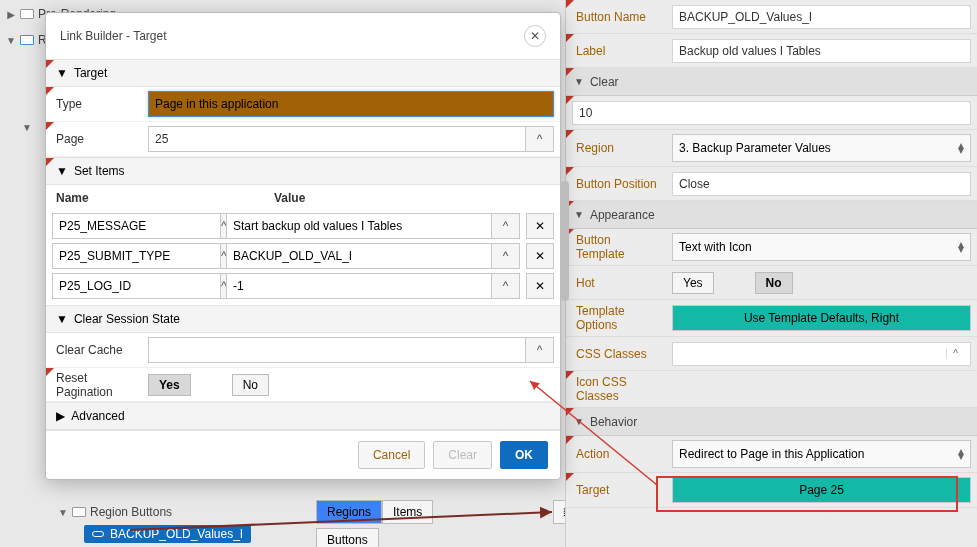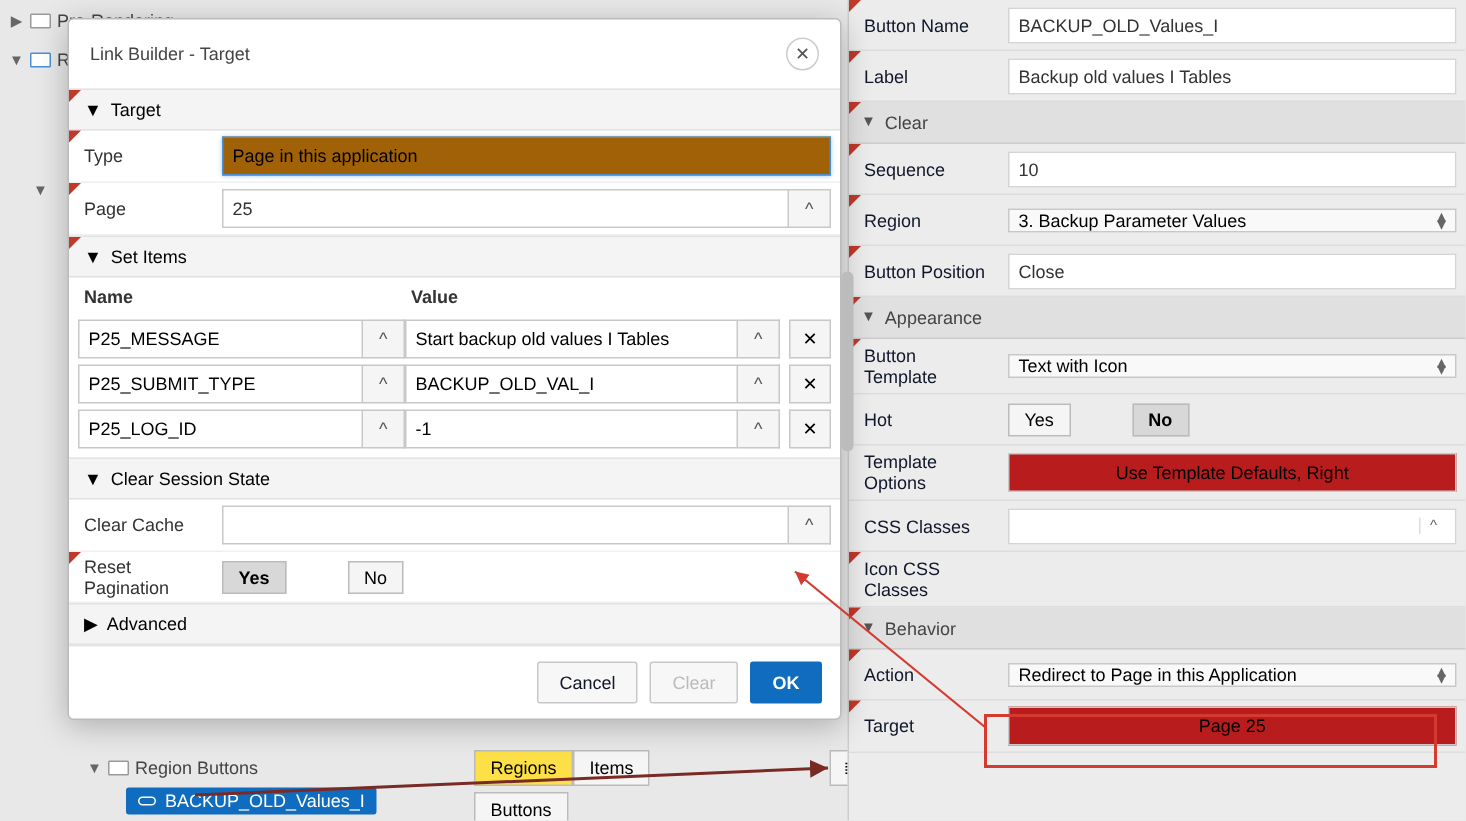--- a/index.html
+++ b/index.html
@@ -11,39 +11,39 @@
   .bg-tree .row.ind1 { padding-left: 22px; }
   .bg-tree .row.ind2 { padding-left: 58px; }
   .bg-tree .row.ind3 { padding-left: 84px; }
   .bg-tree .chev { width:10px; text-align:center; color:#666; font-size:10px; }
   .bg-tree .folder { width:14px; height:10px; border:1px solid #999; border-radius:1px; background:#fff; }
   .bg-tree .active { background:#0f6cbf; color:#fff; border-radius:2px; padding:2px 8px; display:inline-flex; align-items:center; gap:6px;}
   .bg-tree .link-ic { display:inline-block; width:12px; height:6px; border:1px solid #fff; border-radius:3px; }
 
   .bg-toolbar { position:absolute; left:316px; top:500px; display:flex; align-items:center; gap:0; }
   .bg-toolbar .seg { border:1px solid #bbb; background:#f5f5f5; padding:4px 10px; }
-  .bg-toolbar .seg.active { background:#fde047; }
+  .bg-toolbar .seg.active { background:#3b82f6; }
   .bg-toolbar .menu { border:1px solid #bbb; background:#f5f5f5; padding:4px 8px; margin-left:120px;}
   .bg-toolbar2 { position:absolute; left:316px; top:528px; }
   .bg-toolbar2 .seg { border:1px solid #bbb; background:#f5f5f5; padding:4px 10px; }
 
   
   .prop-panel { position:absolute; right:0; top:0; width:412px; height:547px; background:#ececec; border-left:1px solid #ccc; }
   .prop-row { display:flex; align-items:center; min-height:34px; border-bottom:1px solid #ddd; }
-  .prop-row .lab { width: 100px; padding:4px 6px 4px 10px; color:#0f172a; }
+  .prop-row .lab { width: 100px; padding:4px 6px 4px 10px; color:#a16207; }
   .prop-row .val { flex:1; padding:4px 6px; display:flex; align-items:center; }
   .prop-input { width:100%; height:24px; border:1px solid #d4d4d4; background:#fff; padding:0 6px; color:#333; display:flex; align-items:center;}
-  .prop-sel { width:100%; height:16px; border:1px solid #c8c8c8; background:#f9f9f9; display:flex; align-items:center; justify-content:space-between; padding:0 6px;}
+  .prop-sel { width:100%; height:28px; border:1px solid #c8c8c8; background:#f9f9f9; display:flex; align-items:center; justify-content:space-between; padding:0 6px;}
   .sel-caret { display:flex; flex-direction:column; line-height:5px; font-size:8px; color:#666;}
   .sect-hdr { background:#e0e0e0; border-bottom:1px solid #ccc; height:28px; display:flex; align-items:center; padding:0 8px; gap:6px; color:#444; font-weight:normal;}
   .sect-hdr .tri { font-size:10px; color:#555;}
   .toggle { display:flex;gap:41px; }
   .toggle .opt { border:1px solid #bbb; padding:3px 10px; background:#f5f5f5; }
   .toggle .opt.sel { background:#d8d8d8; font-weight:bold;}
-  .wide-btn { flex:1; text-align:center; border:1px solid #c8c8c8; background:#b91c1c; height:26px; display:flex; align-items:center; justify-content:center; }
+  .wide-btn { flex:1; text-align:center; border:1px solid #c8c8c8; background:#14b8a6; height:26px; display:flex; align-items:center; justify-content:center; }
   .corner-mark { width:0; height:0; border-top:8px solid #c0392b; border-right:8px solid transparent; }
   .prop-row { position:relative; }
   .prop-row .corner-mark { position:absolute; left:0; top:0; }
   .sect-hdr { position:relative; }
   .sect-hdr .corner-mark { position:absolute; left:0; top:0; }
 
   
   .red-box { position:absolute; border:2px solid #d43a2f; }
 
   
@@ -58,25 +58,25 @@
   .m-row .val { flex:1; padding:4px 6px; display:flex; align-items:center; gap:0;}
   .m-inp { flex:1; height:26px; border:1px solid #c8c8c8; background:#fff; padding:0 6px; color:#333;}
   .m-sel { flex:1; height:26px; border:1px solid #4a8fd4; background:#a16207; padding:0 6px; box-shadow:0 0 3px rgba(74,143,212,.5);}
   .pop-btn { width:28px; height:26px; border:1px solid #c8c8c8; border-left:none; background:#f5f5f5; display:flex; align-items:center; justify-content:center; font-size:10px; color:#555;}
   .x-btn { width:28px; height:26px; border:1px solid #c8c8c8; background:#f5f5f5; display:flex; align-items:center; justify-content:center; margin-left:6px;}
 
   .si-table { padding:0 4px 4px 4px; }
   .si-head { display:flex; padding:6px 6px; font-weight:bold; color:#333;}
   .si-head .c1{ width:218px;} .si-head .c2{flex:1;}
   .si-row { display:flex; padding:2px 2px; gap:0; align-items:center;}
-  .si-row .name{ display:flex; width:218px;}
+  .si-row .name{ display:flex; width:174px;}
   .si-row .value{ display:flex; flex:1;}
   .si-row input{ flex:1; height:26px; border:1px solid #c8c8c8; padding:0 6px;}
   .foot { display:flex; justify-content:flex-end; gap:8px; padding:10px 12px; border-top:1px solid #e5e5e5;}
-  .btn { height:28px; padding:0 14px; border:1px solid #c8c8c8; background:#f7f7f7; border-radius:2px; display:flex; align-items:center; color:#0f172a;}
+  .btn { height:28px; padding:0 14px; border:1px solid #c8c8c8; background:#f7f7f7; border-radius:2px; display:flex; align-items:center; color:#a16207;}
   .btn.disabled { color:#bbb; }
   .btn.primary { background:#0f6cbf; border-color:#0f6cbf; color:#fff; font-weight:bold;}
   .scroll-th { position:absolute; right:-9px; top:168px; width:8px; height:120px; background:#bcbcbc; border-radius:4px;}
 </style>
 </head>
 <body>
 
 <div class="bg-tree">
   <div class="row">
     <span class="chev">▶</span>
@@ -136,21 +136,20 @@
       </div>
   </div>
 
   <div class="sect-hdr">
     <div class="corner-mark"></div>
       <span class="tri">▼</span>
       <span>Clear</span>
   </div>
   <div class="prop-row">
     <div class="corner-mark"></div>
-    <div class="lab">Sequence</div>
     <div class="val">
         <div class="prop-input">
           <span>10</span>
         </div>
       </div>
   </div>
   <div class="prop-row">
     <div class="corner-mark"></div>
     <div class="lab">Region</div>
     <div class="val">

